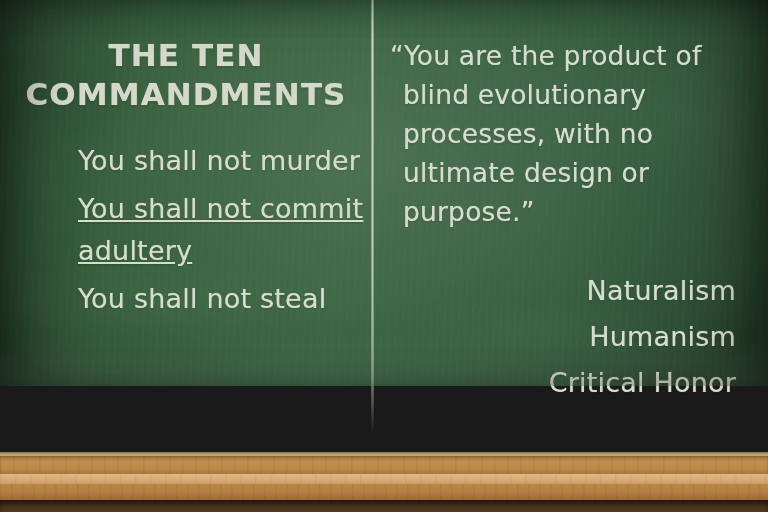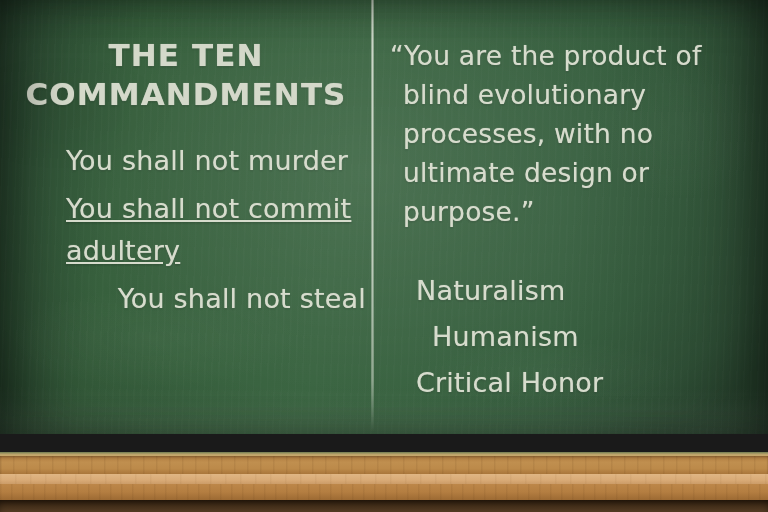--- a/index.html
+++ b/index.html
@@ -15,21 +15,21 @@
     overflow: hidden;
     font-family: "DejaVu Sans", sans-serif;
     user-select: none;
   }
 
   
   .board {
     position: absolute;
     left: 0; top: 0;
     width: 768px;
-    height: 434px;
+    height: 386px;
     background:
       radial-gradient(ellipse 62% 78% at 48% 40%,
           rgba(255,255,255,0.085) 0%,
           rgba(255,255,255,0.035) 42%,
           rgba(0,0,0,0.00) 66%,
           rgba(0,0,0,0.10) 88%,
           rgba(0,0,0,0.22) 100%),
       linear-gradient(100deg, #2c4a33 0%, #37603d 18%, #3b6542 45%, #386040 72%, #2e4d35 100%);
   }
   
@@ -119,21 +119,21 @@
     text-align: center;
     font-size: 31px;
     line-height: 39px;
     font-weight: 600;
     letter-spacing: 1.1px;
     color: #d4d9ca;
   }
 
   .list {
     position: absolute;
-    left: 66px;
+    left: 78px;
     top: 140px;
     width: 300px;
     font-size: 27px;
     line-height: 42px;
     font-weight: 400;
   }
   .list .item { margin: 0; }
   .list .item + .item { margin-top: 6px; }
 
   .quote {
@@ -148,20 +148,21 @@
   }
 
   .beliefs {
     position: absolute;
     left: 42px;
     top: 268px;
     width: 320px;
     font-size: 27px;
     line-height: 46px;
     font-weight: 400;
+    text-align: right;
   }
   .beliefs .item { margin: 0; }
 
   
   .ledge { position: absolute; left: 0; right: 0; top: 452px; height: 60px; }
   .ledge-lip {
     position: absolute; left: 0; right: 0; top: 0; height: 4px;
     background: linear-gradient(to bottom, #6f7b52 0%, #b9a26a 55%, #caa86a 100%);
   }
   .ledge-top {
@@ -197,21 +198,21 @@
   <div class="board">
     <div class="board-texture"></div>
     <div class="board-bottom-haze"></div>
 
     <div class="col-left">
       <div class="chalk title">THE TEN COMMANDMENTS</div>
 
       <div class="list">
         <div class="chalk-item chalk item" style="position:relative;">You shall not murder</div>
         <div class="chalk-item chalk item" style="position:relative;text-decoration:underline;">You shall not commit adultery</div>
-        <div class="chalk-item chalk item" style="position:relative;text-align:right;">You shall not steal</div>
+        <div class="chalk-item chalk item" style="position:relative;">You shall not steal</div>
       </div>
     </div>
 
     <div class="divider"></div>
 
     <div class="col-right">
       <div class="chalk quote">“You are the product of blind evolutionary processes, with no ultimate design or purpose.”</div>
 
       <div class="beliefs">
         <div class="chalk item" style="position:relative; color:#d7dccd;">Naturalism</div>

